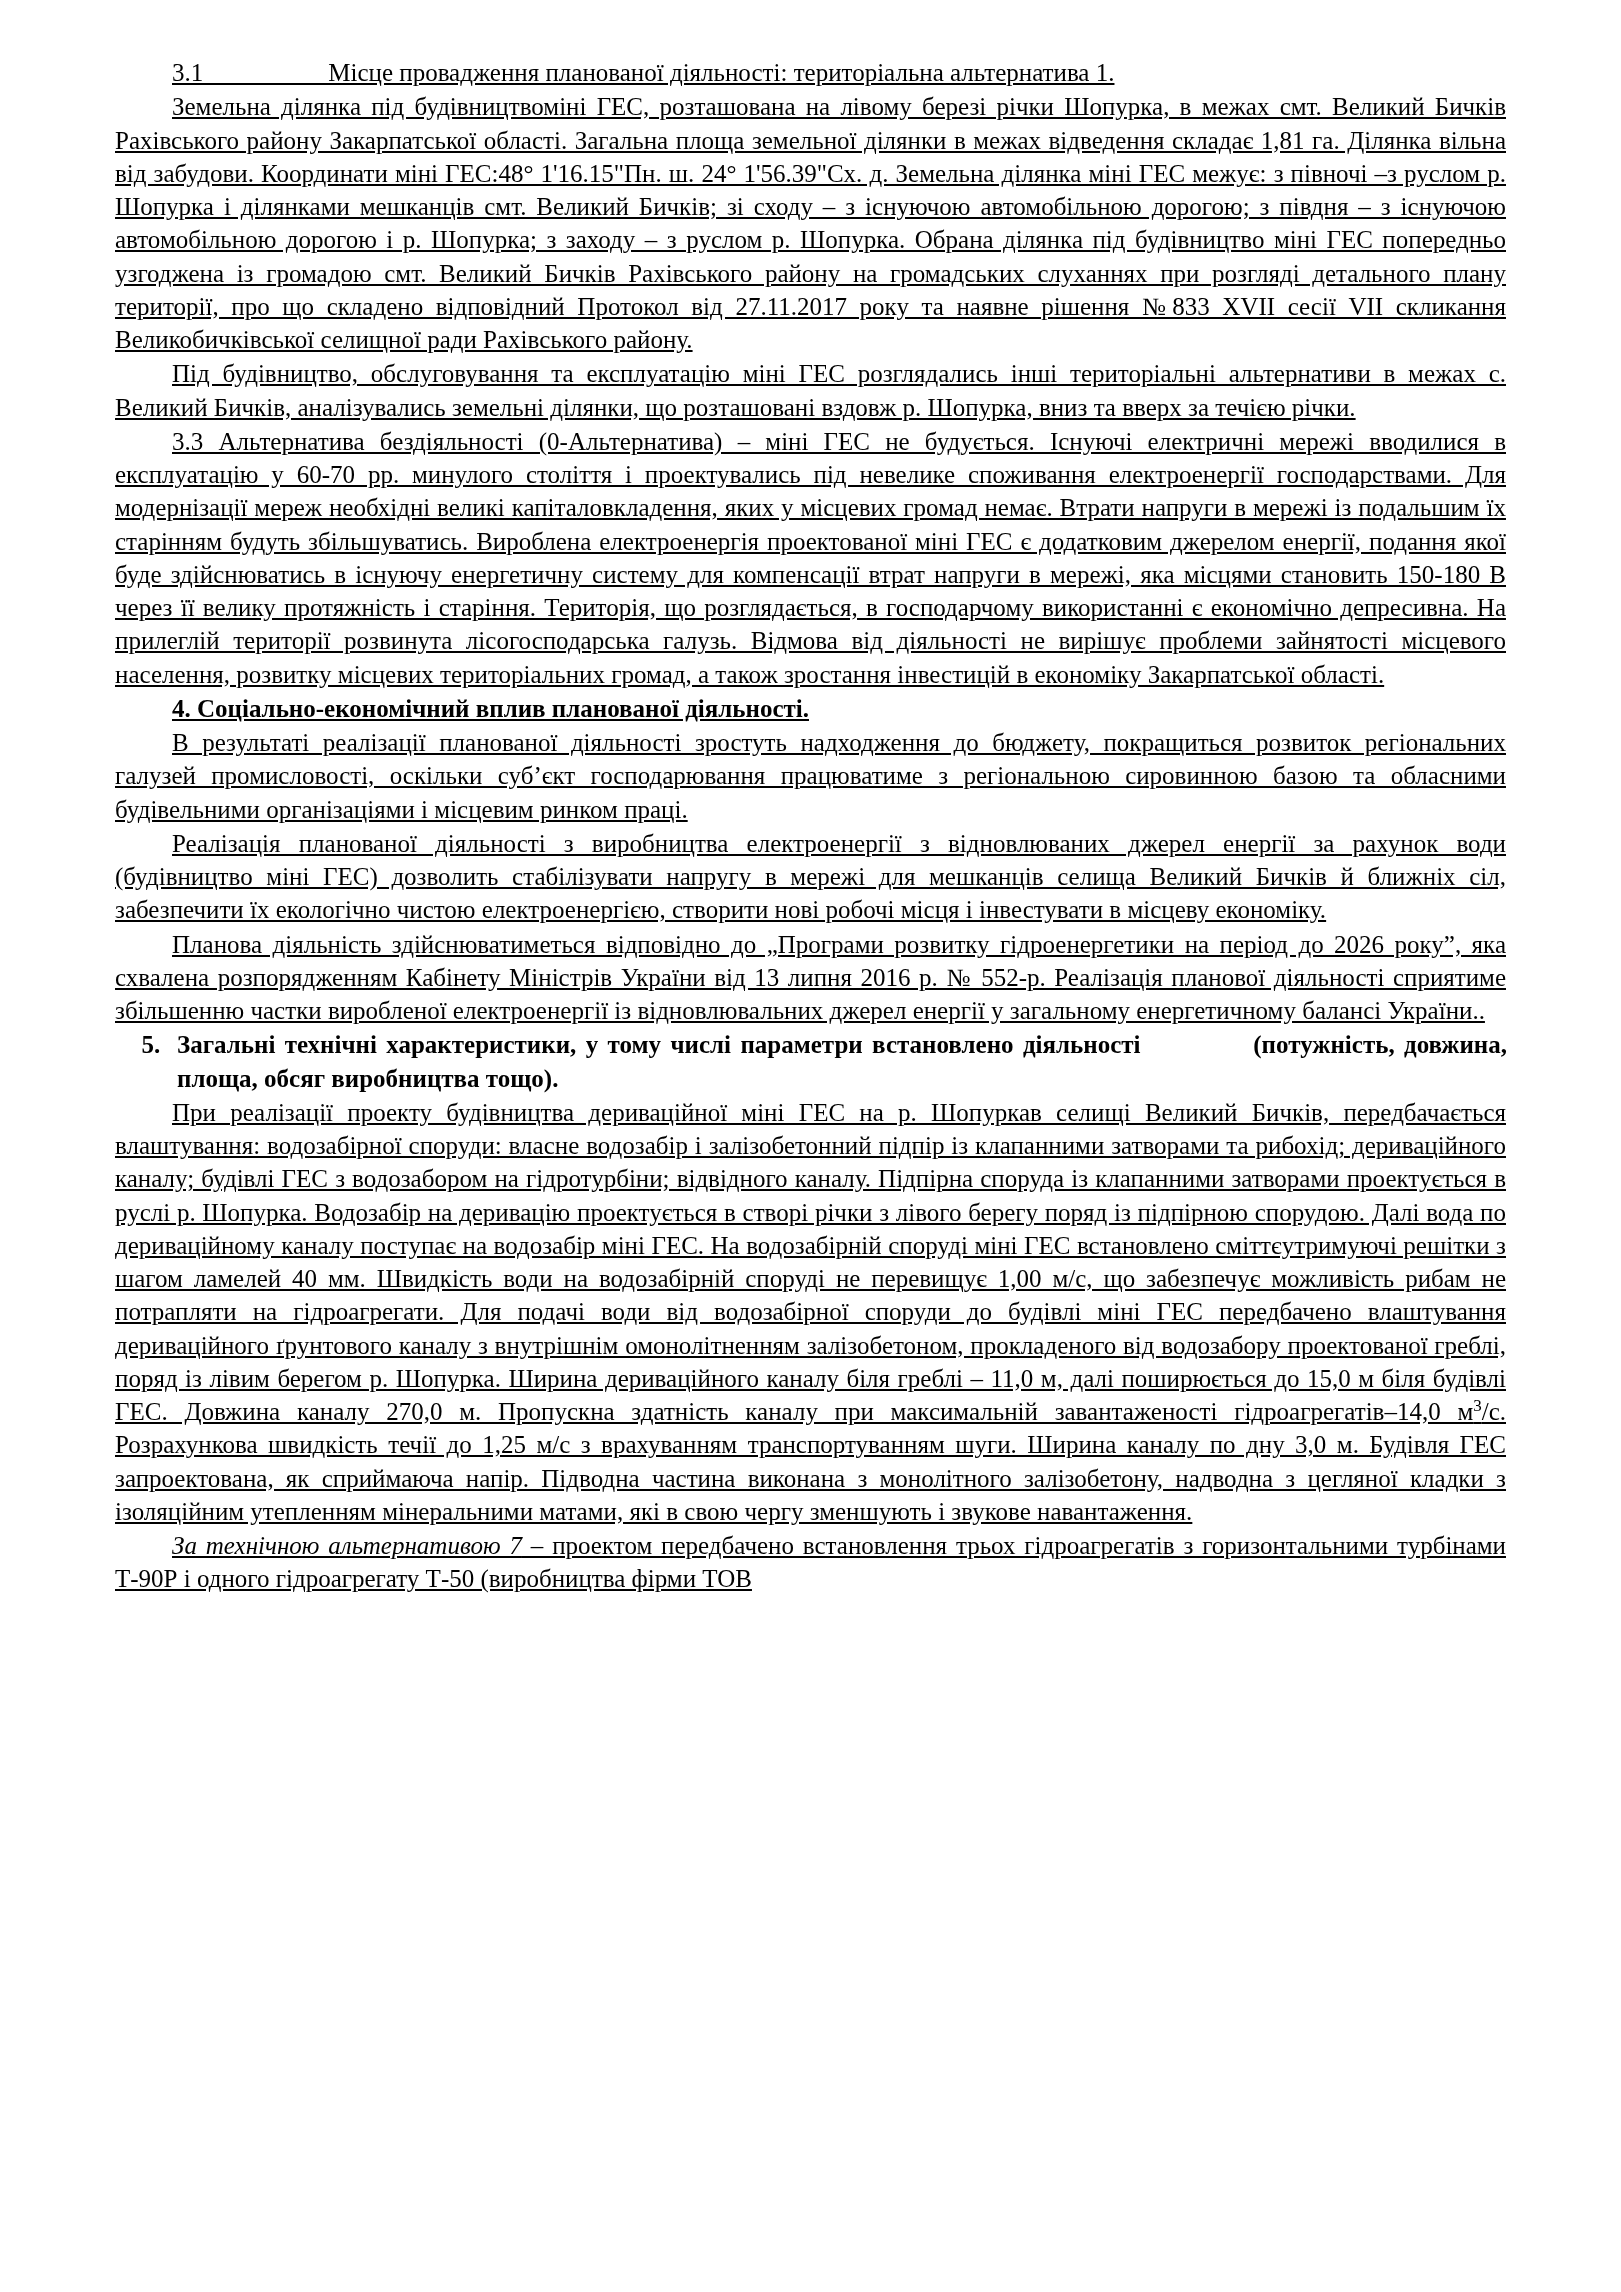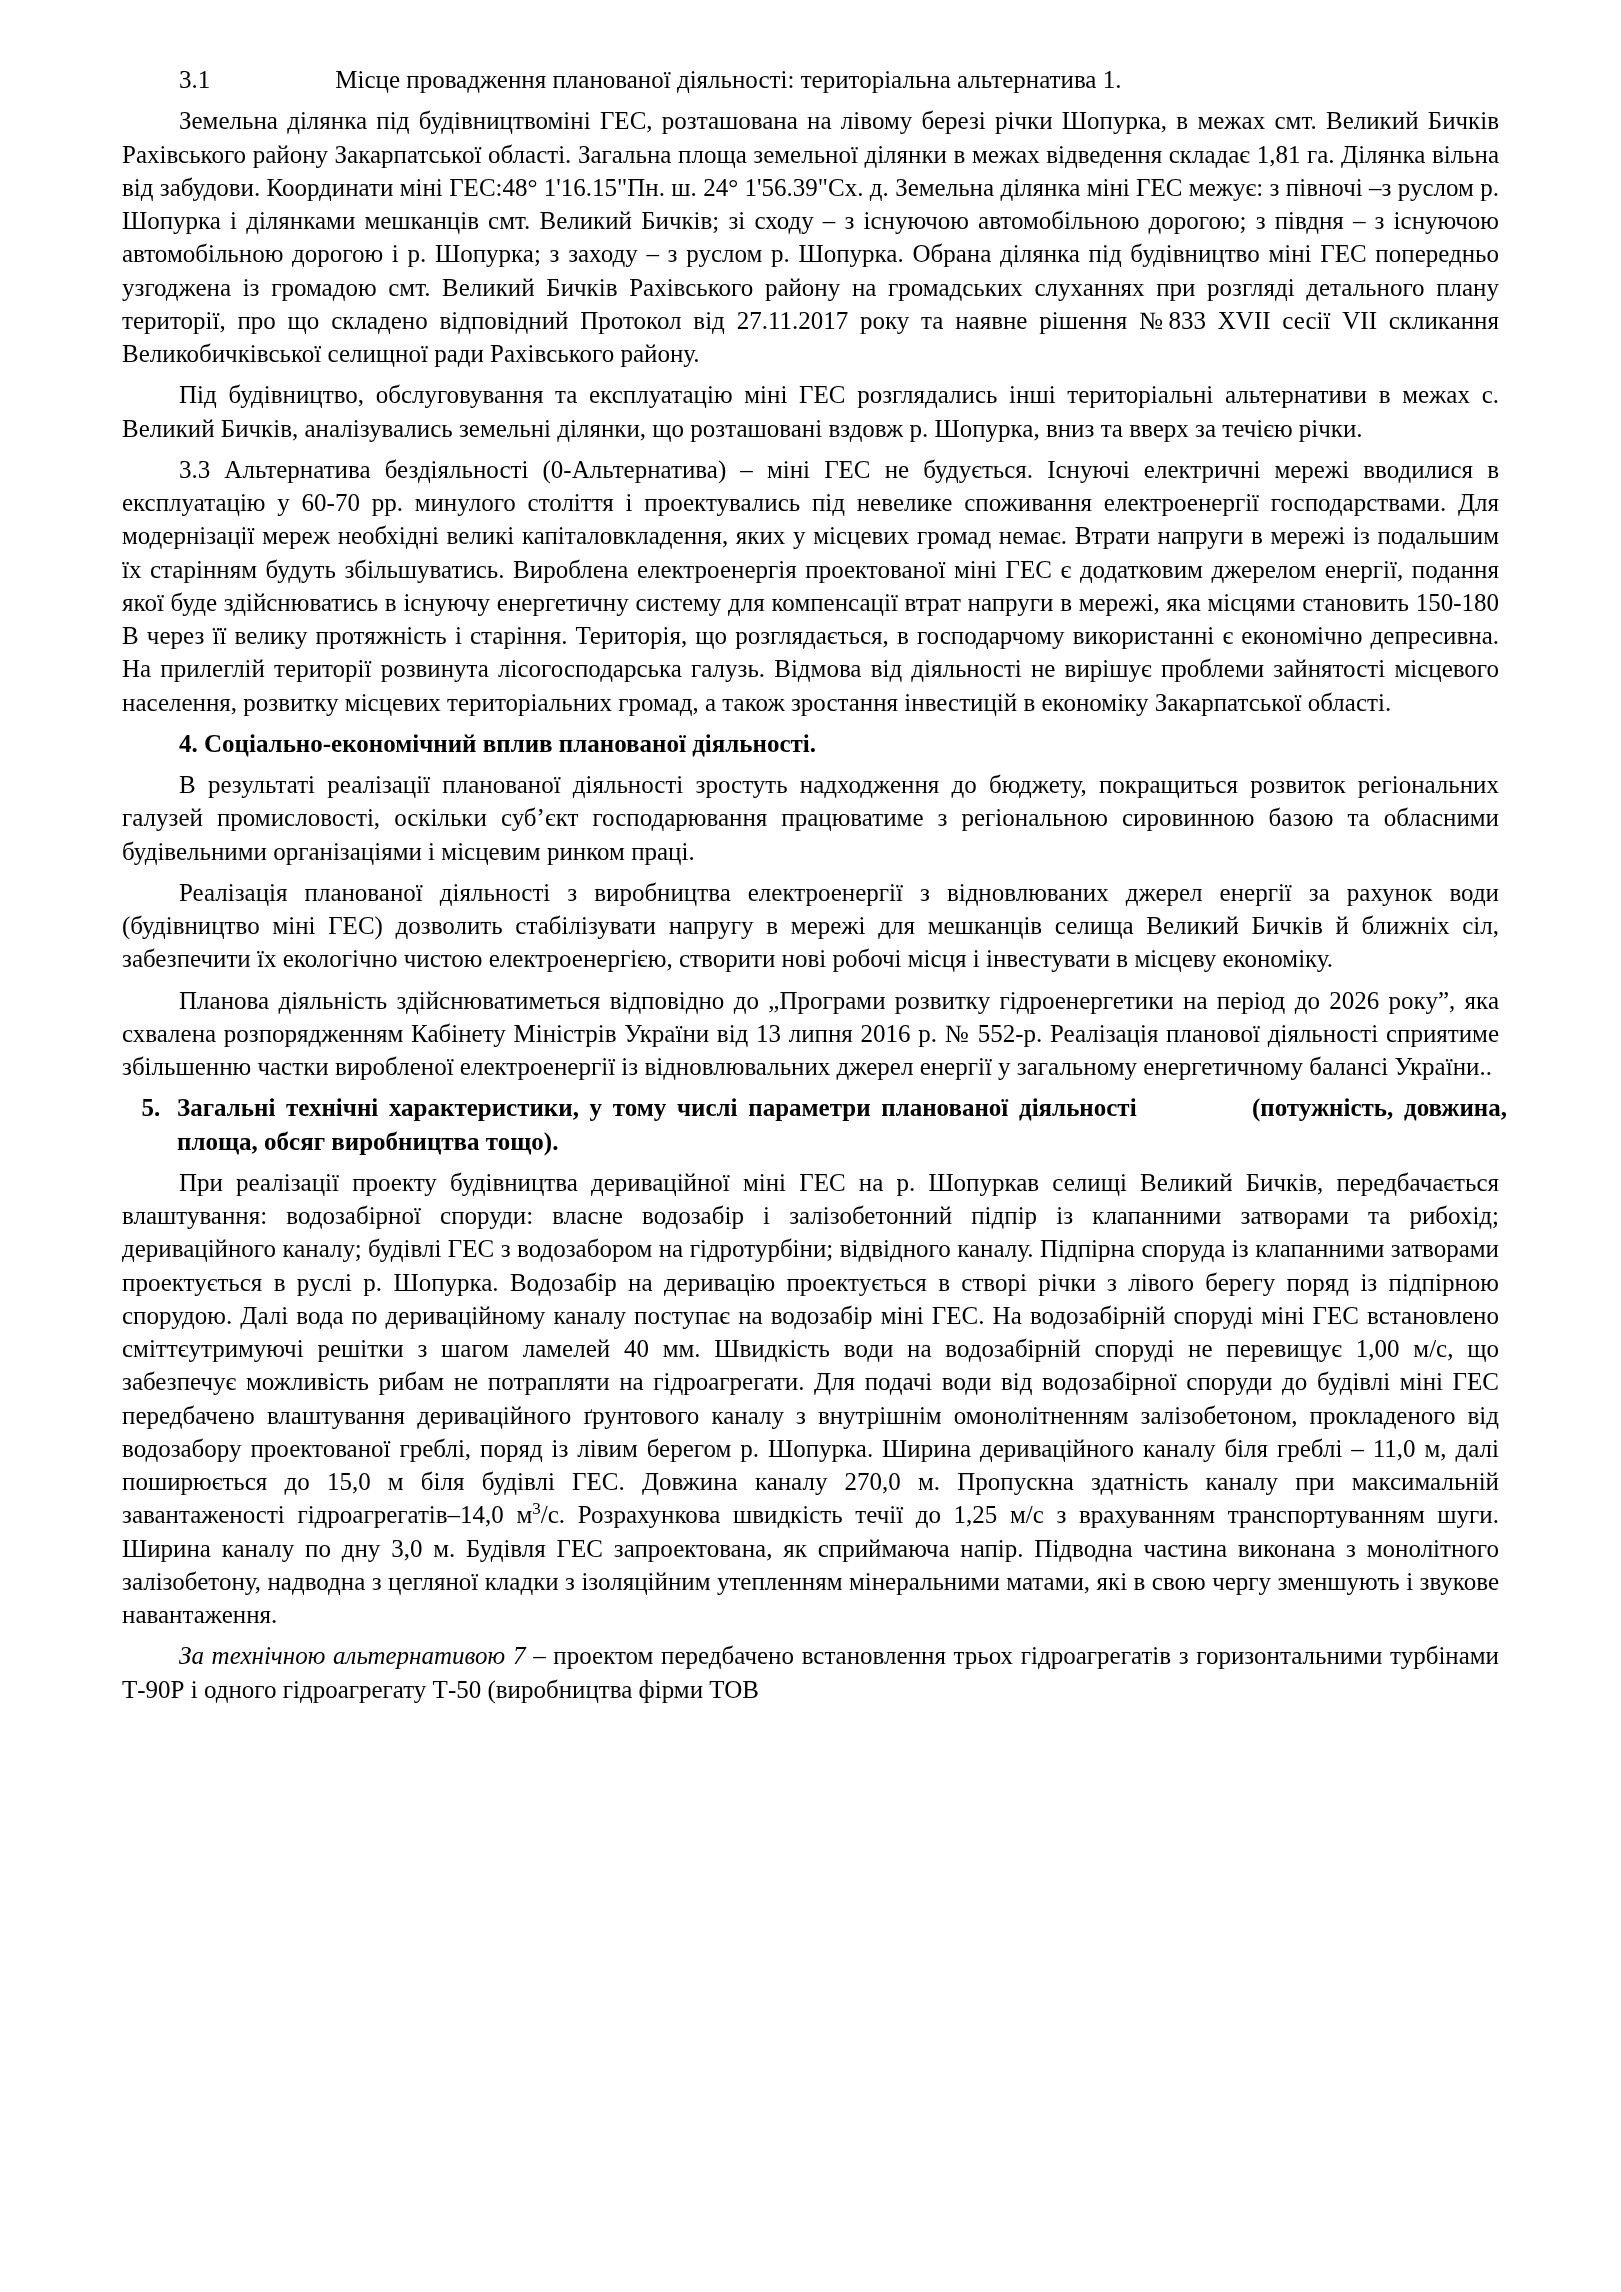--- a/index.html
+++ b/index.html
@@ -18,22 +18,23 @@
     padding: 55px 114px 39px 114px;
     background: #ffffff;
   }
   .doc {
     font-size: 25px;
     line-height: 1.33;
     text-align: justify;
     text-justify: inter-word;
   }
   p {
-    margin: 8px;
+    margin: 1px;
     text-indent: 57px;
+    text-decoration: underline;
   }
   .bold {
     font-weight: bold;
   }
   .italic {
     font-style: italic;
   }
   .numlist {
     margin: 0;
     padding: 0;
@@ -81,21 +82,21 @@
 
     <p>В результаті реалізації планованої діяльності зростуть надходження до бюджету, покращиться розвиток регіональних галузей промисловості, оскільки суб’єкт господарювання працюватиме з регіональною сировинною базою та обласними будівельними організаціями і місцевим ринком праці.</p>
 
     <p>Реалізація планованої діяльності з виробництва електроенергії з відновлюваних джерел енергії за рахунок води (будівництво міні ГЕС) дозволить стабілізувати напругу в мережі для мешканців селища Великий Бичків й ближніх сіл, забезпечити їх екологічно чистою електроенергією, створити нові робочі місця і інвестувати в місцеву економіку.</p>
 
     <p>Планова діяльність здійснюватиметься відповідно до „Програми розвитку гідроенергетики на період до 2026 року”, яка схвалена розпорядженням Кабінету Міністрів України від 13 липня 2016 р. № 552-р. Реалізація планової діяльності сприятиме збільшенню частки виробленої електроенергії із відновлювальних джерел енергії у загальному енергетичному балансі України..</p>
 
     <ul class="numlist">
       <li>
         <span class="marker">5.</span>
-        <span>Загальні технічні характеристики, у тому числі параметри планованої діяльності</span>
+        <span>Загальні технічні характеристики, у тому числі параметри встановлено діяльності</span>
         <span class="tabgap"></span>
         <span>(потужність, довжина, площа, обсяг виробництва тощо).</span>
       </li>
     </ul>
 
     <p><span>При реалізації проекту будівництва дериваційної міні ГЕС на р. Шопуркав селищі Великий Бичків, передбачається влаштування: водозабірної споруди: власне водозабір і залізобетонний підпір із клапанними затворами та рибохід; дериваційного каналу; будівлі ГЕС з водозабором на гідротурбіни; відвідного каналу. Підпірна споруда із клапанними затворами проектується в руслі р. Шопурка. Водозабір на деривацію проектується в створі річки з лівого берегу поряд із підпірною спорудою. Далі вода по дериваційному каналу поступає на водозабір міні ГЕС. На водозабірній споруді міні ГЕС встановлено сміттєутримуючі решітки з шагом ламелей 40 мм. Швидкість води на водозабірній споруді не перевищує 1,00 м/с, що забезпечує можливість рибам не потрапляти на гідроагрегати. Для подачі води від водозабірної споруди до будівлі міні ГЕС передбачено влаштування дериваційного ґрунтового каналу з внутрішнім  омонолітненням залізобетоном, прокладеного від водозабору проектованої греблі, поряд із лівим берегом р. Шопурка. Ширина дериваційного каналу біля греблі – 11,0 м, далі поширюється до 15,0 м біля будівлі ГЕС. Довжина каналу 270,0 м. Пропускна здатність каналу при максимальній завантаженості гідроагрегатів–14,0 м</span><sup>3</sup><span>/с. Розрахункова швидкість течії до 1,25 м/с з врахуванням транспортуванням шуги. Ширина каналу по дну 3,0 м. Будівля ГЕС запроектована, як сприймаюча напір. Підводна частина виконана з монолітного залізобетону, надводна з цегляної кладки з ізоляційним утепленням мінеральними матами,  які в свою чергу зменшують і звукове навантаження.</span></p>
 
     <p><span class="italic">За технічною альтернативою 7</span><span> – проектом передбачено встановлення трьох гідроагрегатів з горизонтальними    турбінами Т-90Р і одного гідроагрегату Т-50 (виробництва фірми ТОВ</span></p>
 
   </div>

